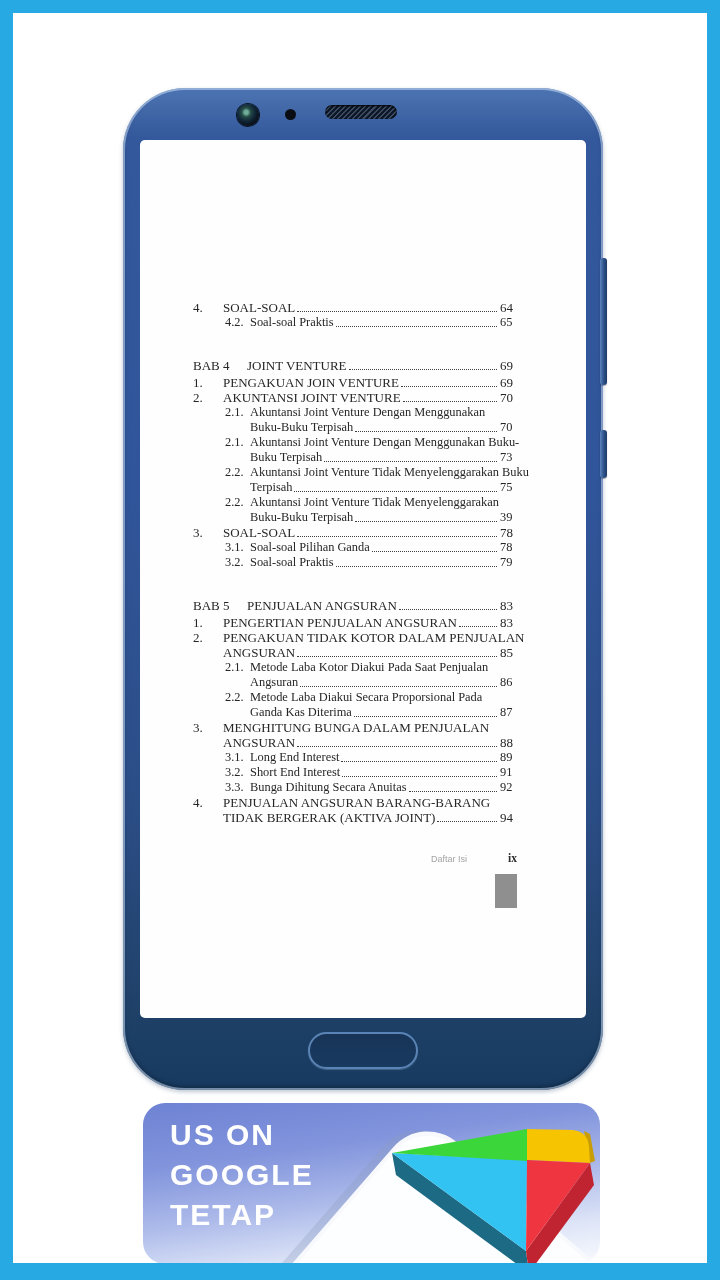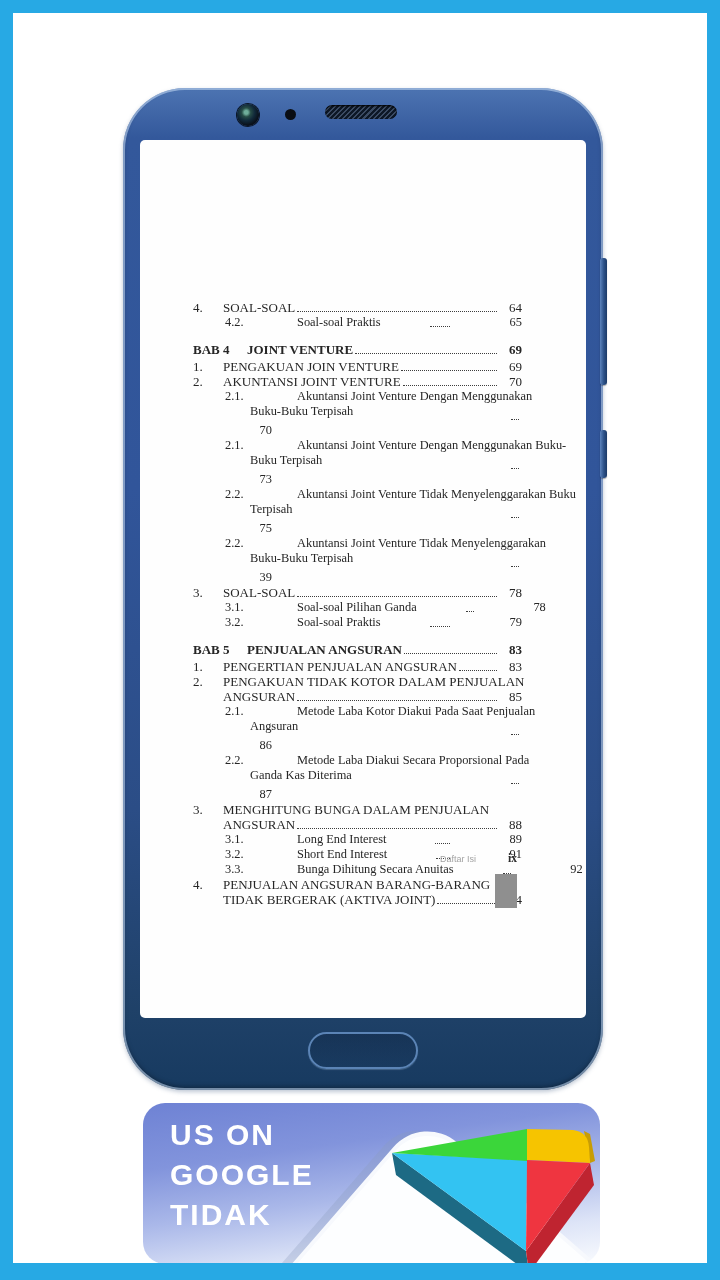--- a/index.html
+++ b/index.html
@@ -37,33 +37,33 @@
   .screen { position:absolute; left:17px; top:52px; width:446px; height:878px;
             background:#fefefe; border-radius:5px; overflow:hidden; }
 
   
   .toc { position:absolute; left:53px; top:160px; width:329px; color:#262626; }
   .row { display:flex; align-items:baseline; font-size:13px; line-height:15px; }
   .row .num { flex:none; }
   .row .txt { flex:none; white-space:nowrap; }
   .row .lead { flex:1; min-width:8px; height:0; align-self:flex-end;
                border-bottom:1.7px dotted #3d3d3d; margin:0 3px 3px 2px; }
-  .row .page { flex:none; min-width:22px; text-align:right; }
-  .row.bab { font-weight:bold; margin-top:6px; margin-bottom:2px; }
+  .row .page { flex:none; min-width:22px; }
+  .row.bab { font-weight:normal; margin-top:22px; margin-bottom:2px; }
   .row.bab .num { width:54px; }
   .row.l1 .num { width:30px; }
   .row.l1cont { padding-left:30px; }
   .row.l2, .row.l2cont { font-size:12.4px; }
-  .row.l2 { padding-left:32px;gap:47px; }
+  .row.l2 { padding-left:32px; }
   .row.l2 .num { width:25px; }
-  .row.l2cont { padding-left:57px;flex-direction:column; }
+  .row.l2cont { padding-left:57px; }
   .gap { height:6px; }
 
   
-  .pfooter { position:absolute; top:712px; right:69px; display:flex; align-items:baseline; gap:12px; }
+  .pfooter { position:absolute; top:712px; right:69px; display:flex; align-items:baseline; gap:21px; }
   .flabel { font-family:"Liberation Sans", sans-serif; font-size:9px; color:#a3a3a3; }
   .fpage { font-weight:bold; font-size:11.5px; color:#2e2e2e;padding-left:20px; }
   .graybox { position:absolute; top:734px; right:69px; width:22px; height:34px; background:#8f8f8f; }
 
   
   .banner { position:absolute; left:130px; top:1090px; width:457px; height:161px; border-radius:22px; overflow:hidden;
             background:linear-gradient(172deg, #6e82d4 0%, #8294dc 30%, #aab8e9 55%, #dde4f7 80%, #f9fbfe 100%); }
   .banner-art { position:absolute; left:0; top:0; width:457px; height:161px; }
   .banner-text { position:absolute; left:27px; top:12px; color:#ffffff;
                  font-family:"Liberation Sans", sans-serif; font-weight:bold;
@@ -268,17 +268,17 @@
       <polygon points="441,28 447,60 452,58 447,31" fill="#c89d05"></polygon>
 
       <polygon points="249,50 384,57 383,148" fill="#33c3f2"></polygon>
       <polygon points="249,50 384,26 384,58" fill="#3bd63a"></polygon>
       <path d="M384,26 L430,27 Q445,29 446,44 L447,60 L384,57 Z" fill="#f6c400"></path>
       <polygon points="384,57 447,60 383,148" fill="#ef3540"></polygon>
     </svg>
     <div class="banner-text">
       <div>US ON</div>
       <div>GOOGLE</div>
-      <div>TIDAK</div>
+      <div>TETAP</div>
     </div>
   </div>
 
 </div>
 
 </body></html>

